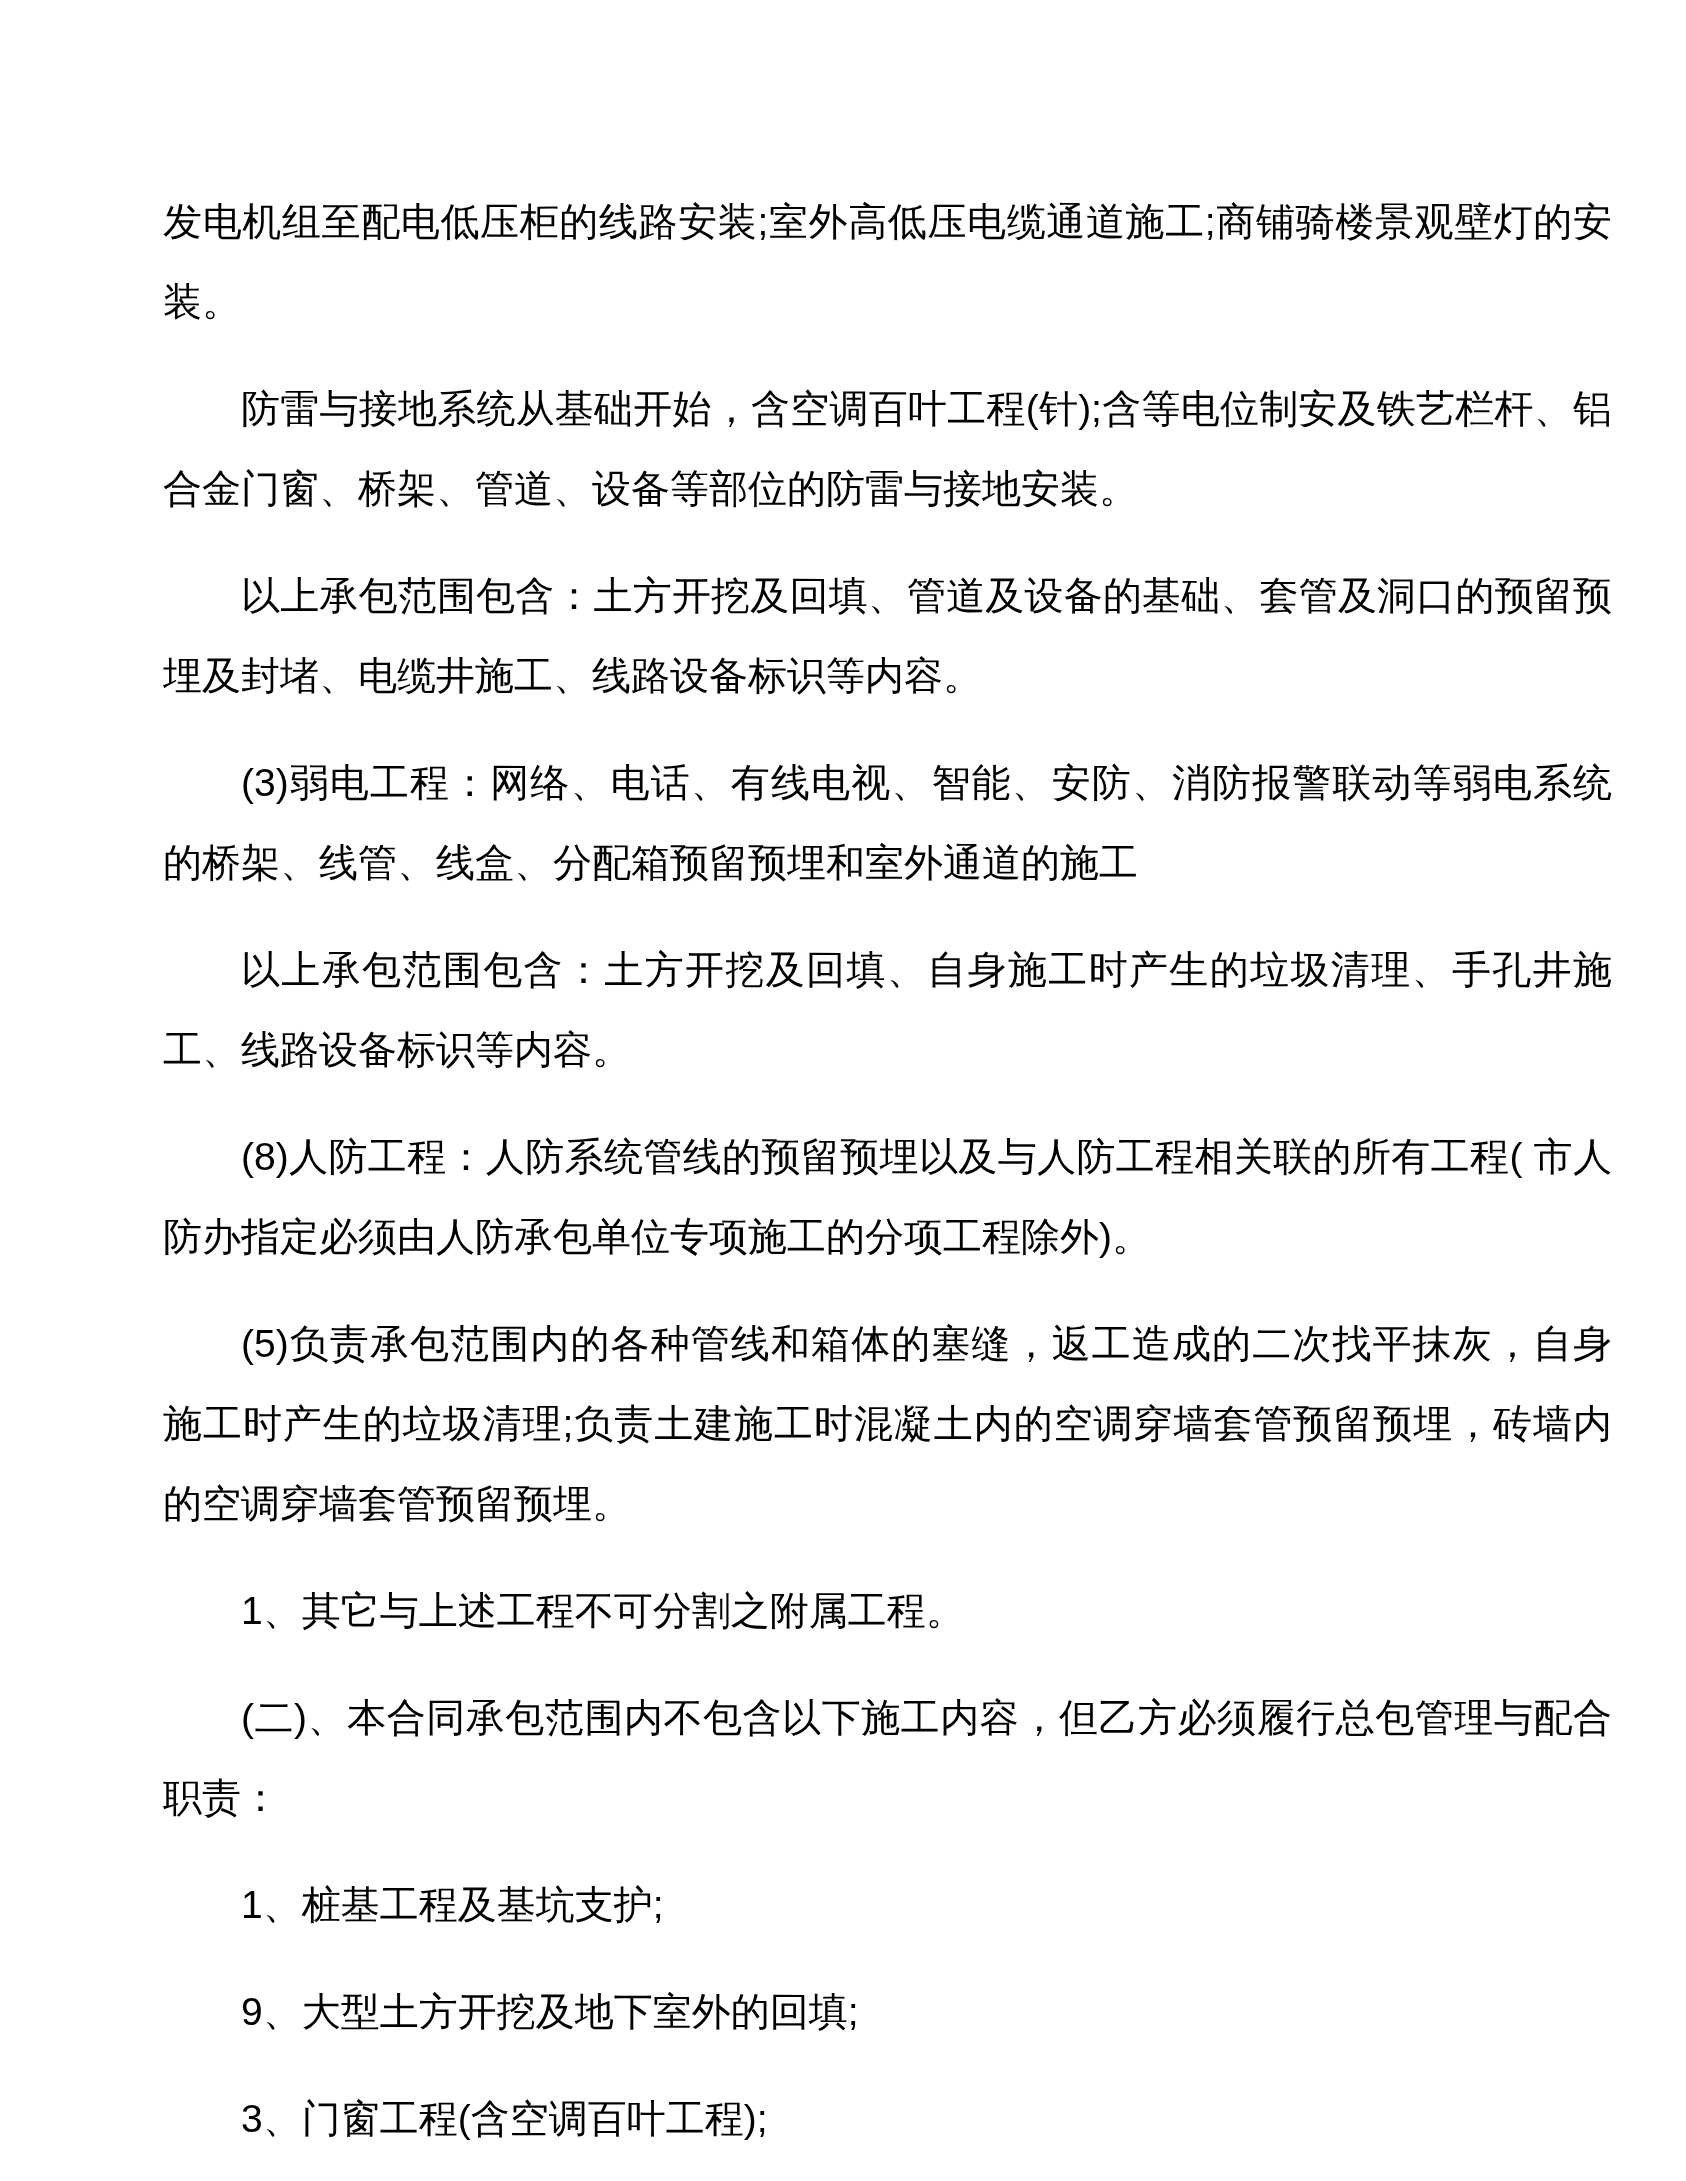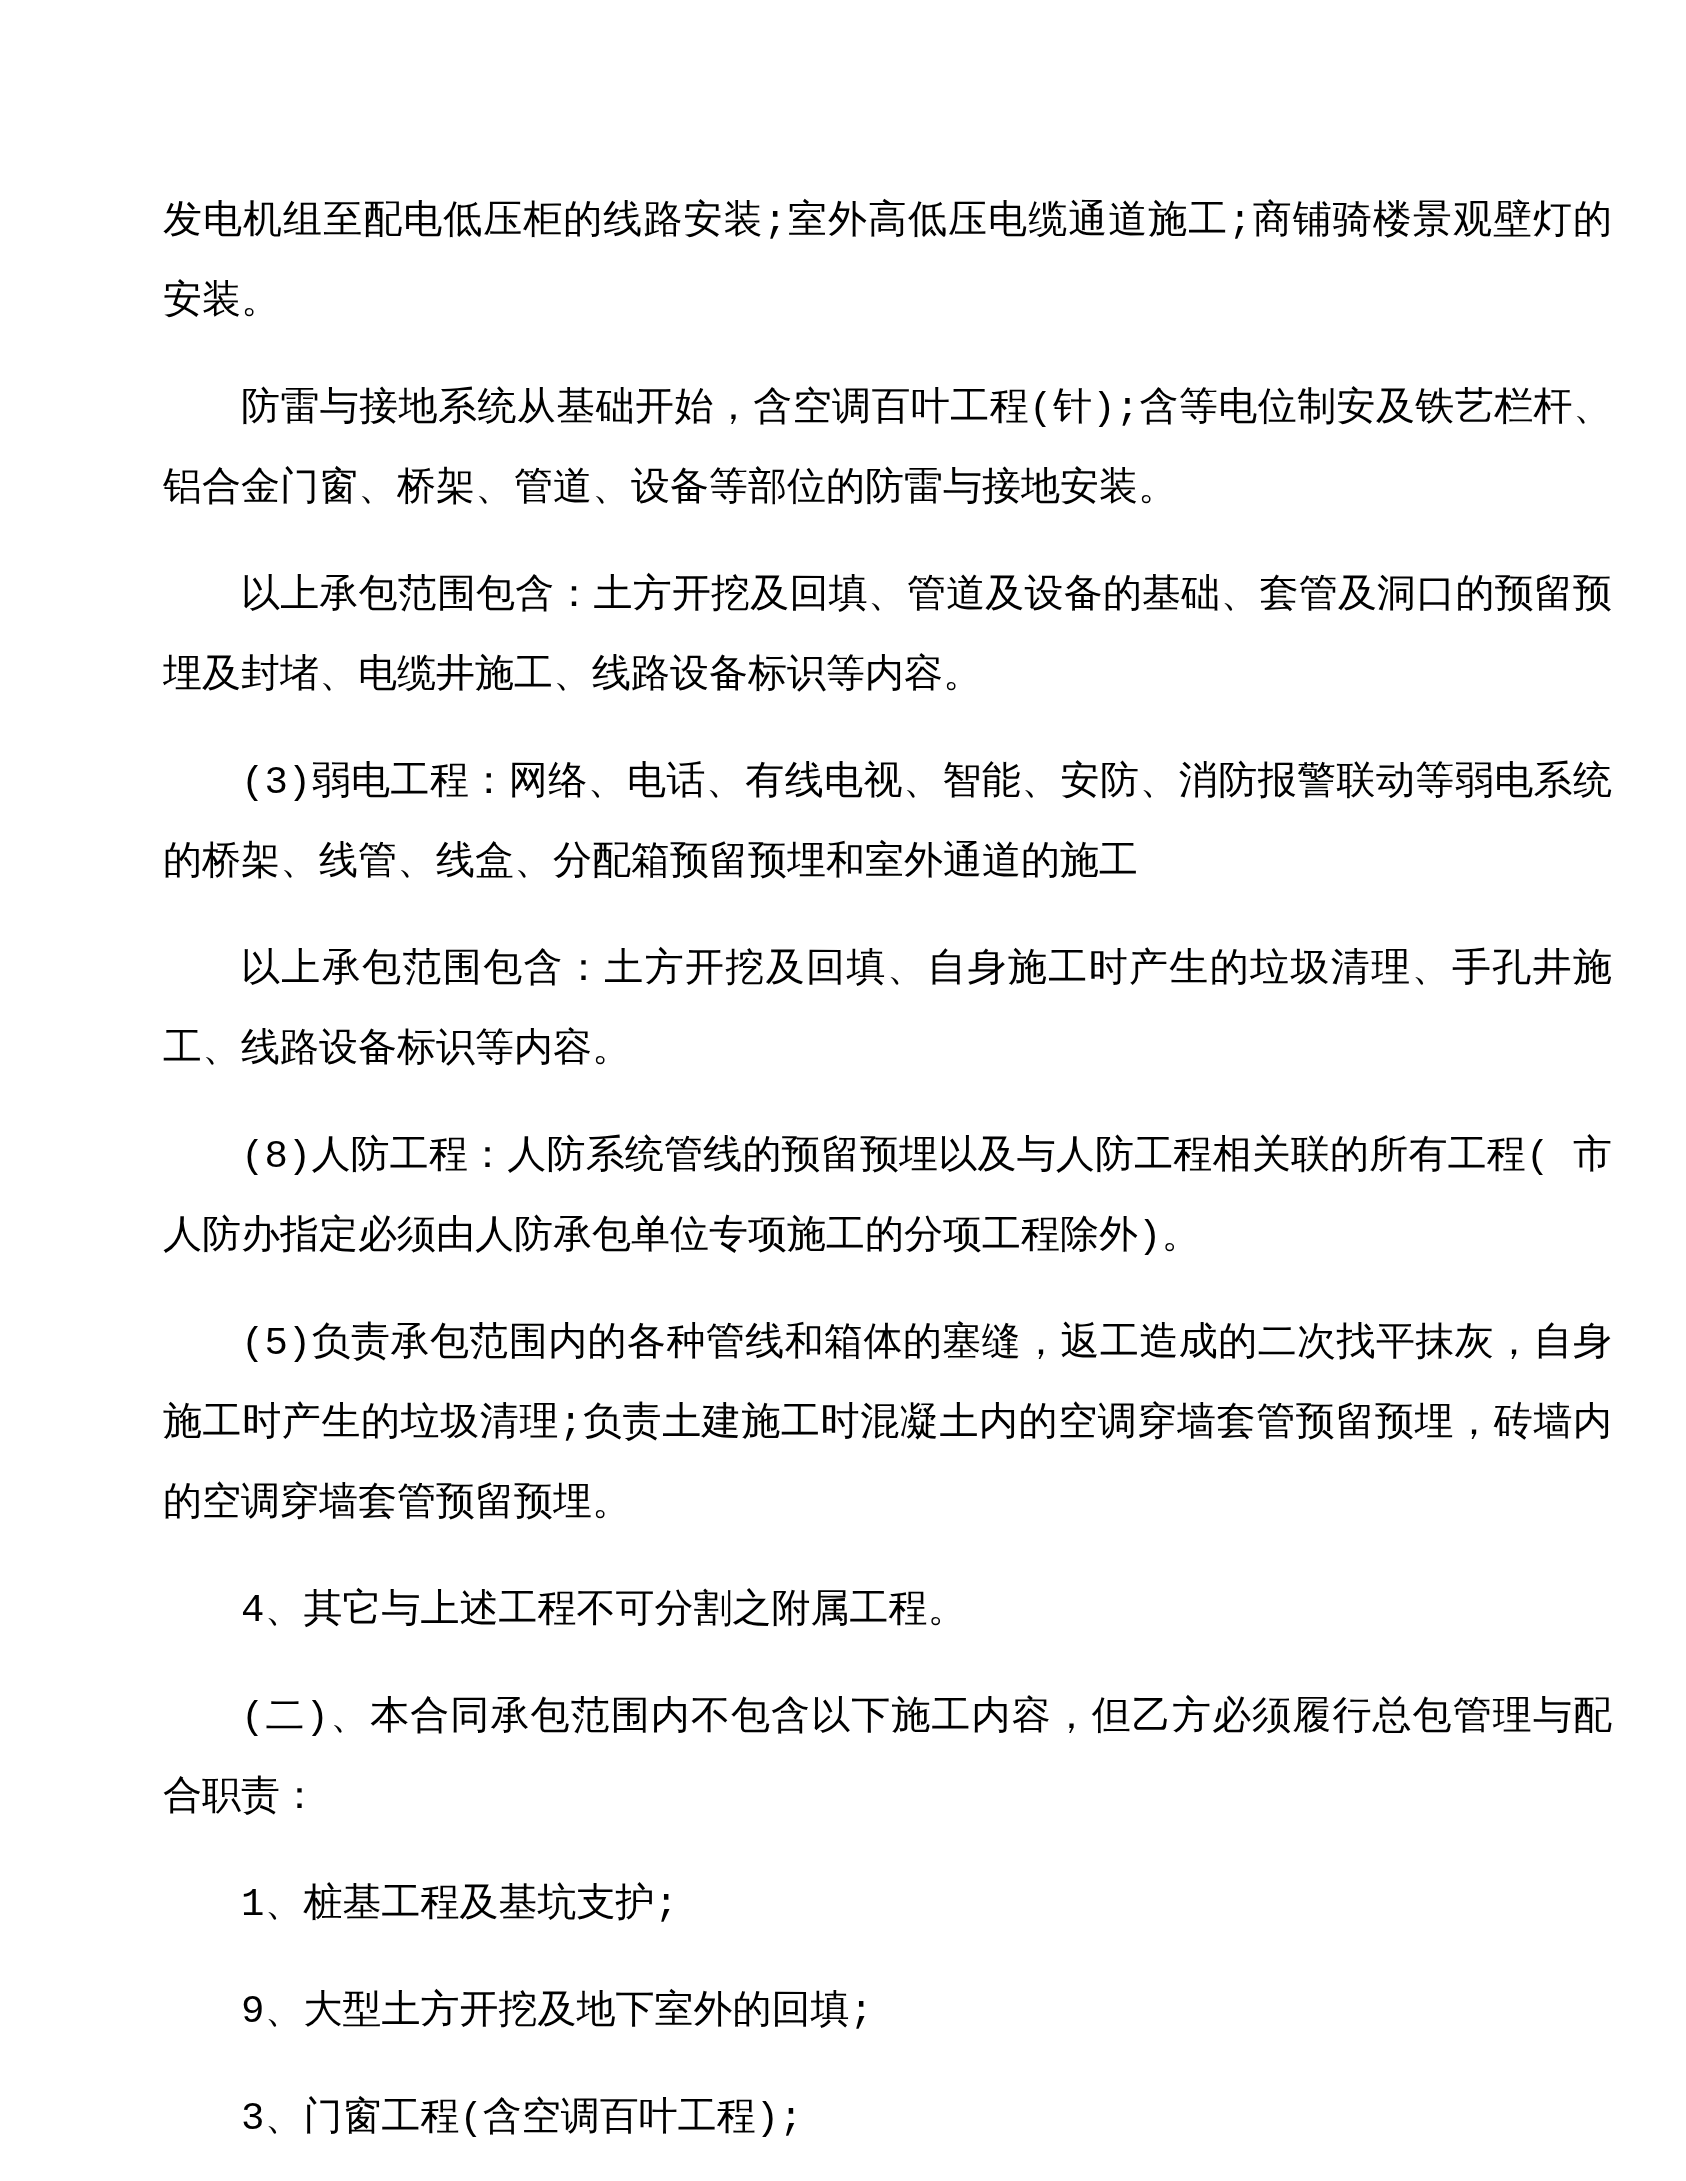--- a/index.html
+++ b/index.html
@@ -11,21 +11,21 @@
       width: 1686px;
       height: 2182px;
       overflow: hidden;
     }
     .page {
       box-sizing: border-box;
       width: 1686px;
       height: 2182px;
       padding: 182px 74px 0 163px;
       background: #ffffff;
-      font-family: Liberation Mono, monospace;
+      font-family: Liberation Sans, sans-serif;
       font-size: 39px;
       line-height: 80px;
       color: #000000;
       text-align: justify;
     }
     .para {
       margin: 0 0 27px 0;
       text-indent: 0;
     }
     .para.indent {
@@ -36,19 +36,19 @@
 <body>
 
 <div class="page">
   <p class="para">发电机组至配电低压柜的线路安装;室外高低压电缆通道施工;商铺骑楼景观壁灯的安装。</p>
   <p class="para indent">防雷与接地系统从基础开始，含空调百叶工程(针);含等电位制安及铁艺栏杆、铝合金门窗、桥架、管道、设备等部位的防雷与接地安装。</p>
   <p class="para indent">以上承包范围包含：土方开挖及回填、管道及设备的基础、套管及洞口的预留预埋及封堵、电缆井施工、线路设备标识等内容。</p>
   <p class="para indent">(3)弱电工程：网络、电话、有线电视、智能、安防、消防报警联动等弱电系统的桥架、线管、线盒、分配箱预留预埋和室外通道的施工</p>
   <p class="para indent">以上承包范围包含：土方开挖及回填、自身施工时产生的垃圾清理、手孔井施工、线路设备标识等内容。</p>
   <p class="para indent">(8)人防工程：人防系统管线的预留预埋以及与人防工程相关联的所有工程( 市人防办指定必须由人防承包单位专项施工的分项工程除外)。</p>
   <p class="para indent">(5)负责承包范围内的各种管线和箱体的塞缝，返工造成的二次找平抹灰，自身施工时产生的垃圾清理;负责土建施工时混凝土内的空调穿墙套管预留预埋，砖墙内的空调穿墙套管预留预埋。</p>
-  <p class="para indent">4、其它与上述工程不可分割之附属工程。</p>
+  <p class="para indent">1、其它与上述工程不可分割之附属工程。</p>
   <p class="para indent">(二)、本合同承包范围内不包含以下施工内容，但乙方必须履行总包管理与配合职责：</p>
   <p class="para indent">1、桩基工程及基坑支护;</p>
   <p class="para indent">9、大型土方开挖及地下室外的回填;</p>
   <p class="para indent">3、门窗工程(含空调百叶工程);</p>
 </div>
 
 
 </body></html>

